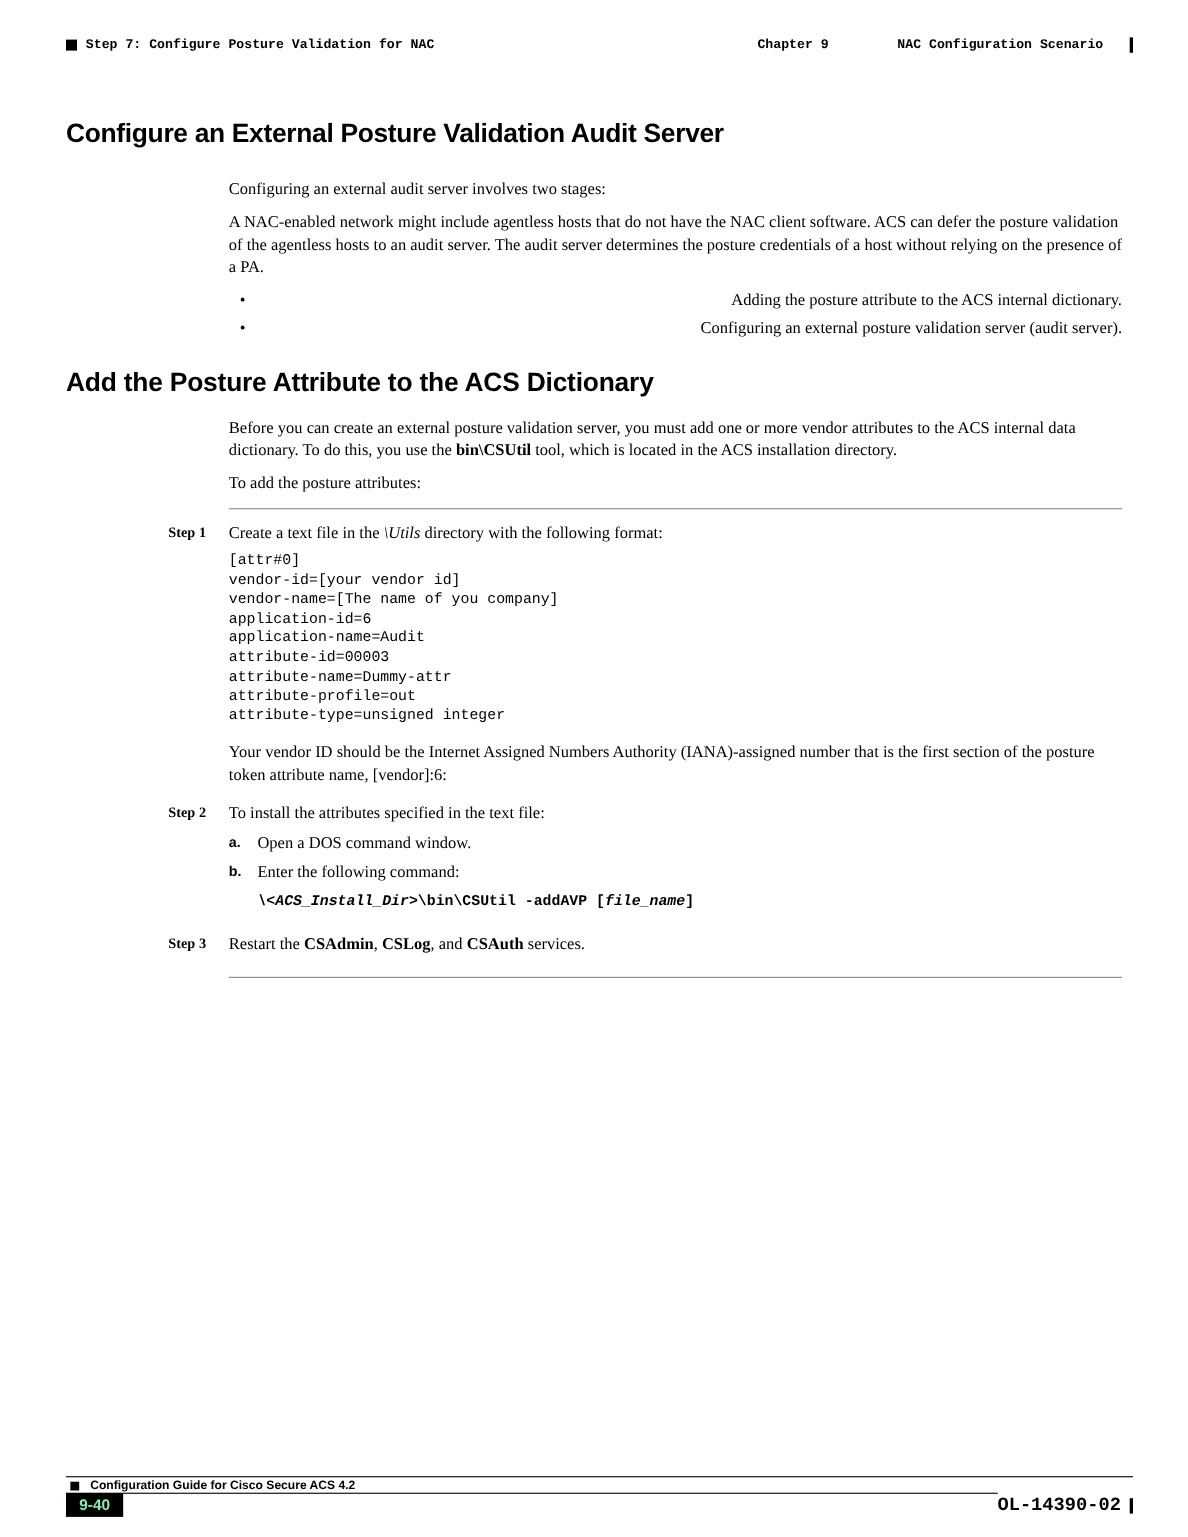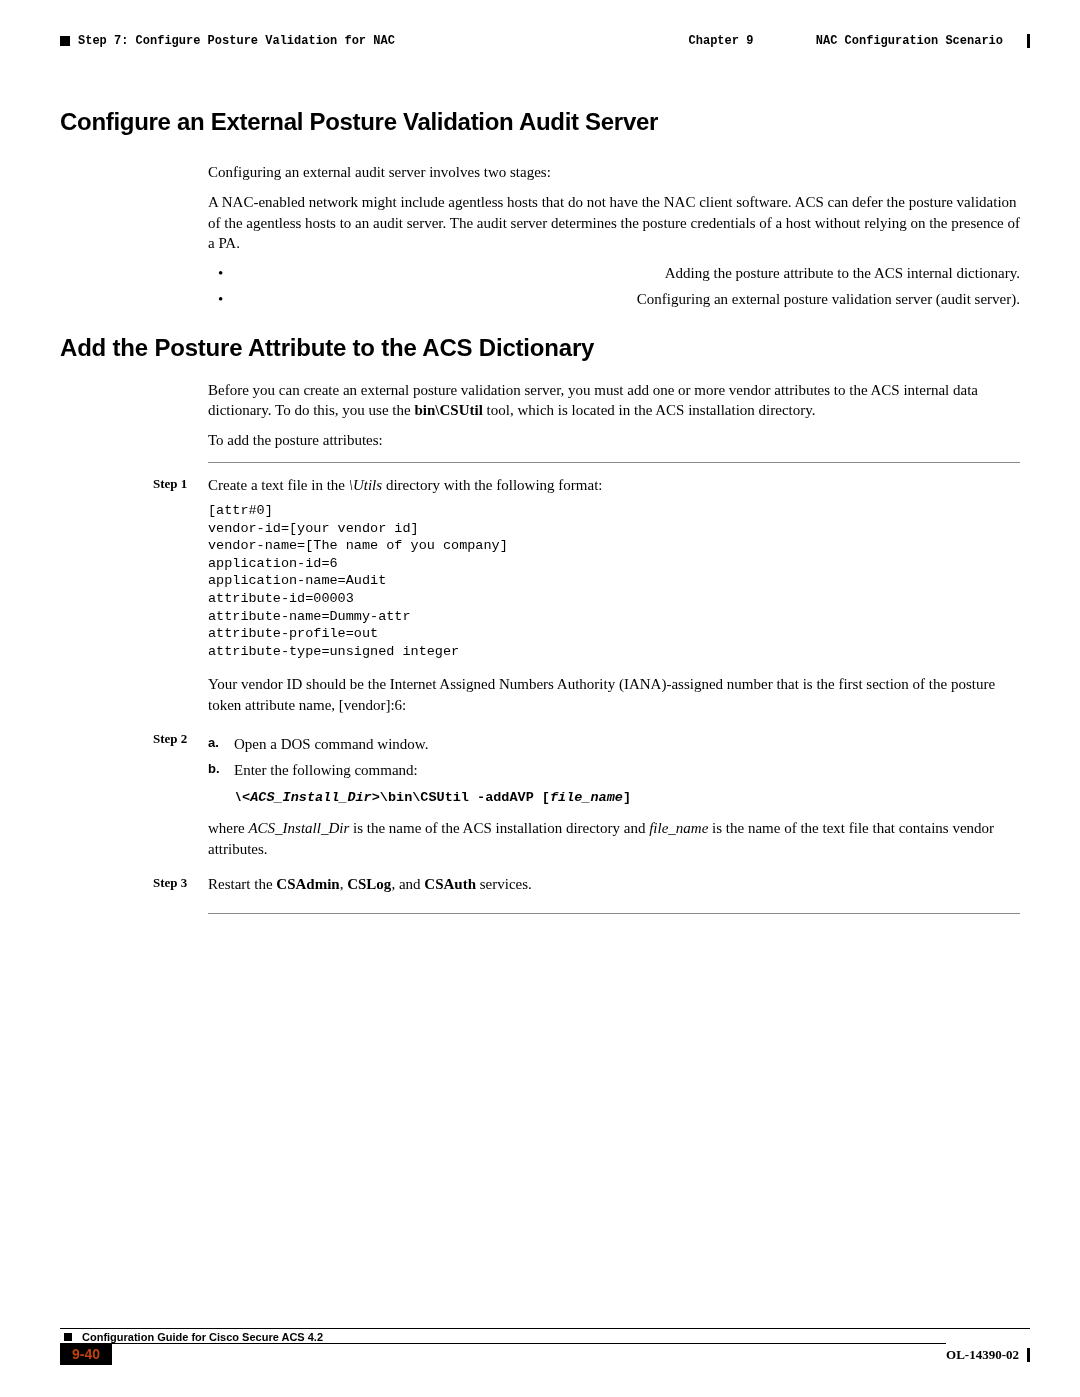--- a/index.html
+++ b/index.html
@@ -152,21 +152,21 @@
     margin: 8px 0 10px 26px;
   }
   .cmd-line .ital {
     font-style: italic;
   }
   .where-text {
     margin-left: 26px;
   }
   .footer {
     position: absolute;
-    bottom: 32px;
+    bottom: 18px;
     left: 60px;
     right: 50px;
   }
   .footer-rule-top {
     border-top: 1px solid #000;
     margin-bottom: 0;
   }
   .footer-title-row {
     display: flex;
     align-items: center;
@@ -185,42 +185,42 @@
     font-size: 11px;
   }
   .footer-bottom-row {
     display: flex;
     justify-content: space-between;
     align-items: stretch;
     margin-top: 0;
   }
   .page-badge {
     background: #000;
-    color: #c2410c;
+    color: #86efac;
     font-family: Arial, Helvetica, sans-serif;
     font-weight: bold;
     font-size: 14px;
     padding: 3px 12px 3px 12px;
     display: inline-block;
   }
   .footer-bottom-mid {
     flex: 1;
     border-top: 1px solid #000;
     margin: 0 0 0 0;
   }
   .doc-num-wrap {
     display: flex;
     align-items: center;
     gap: 8px;
     padding-top: 2px;
   }
   .doc-num {
-    font-family: Liberation Serif, serif;
-    font-weight: bold;
-    font-size: 13px;
+    font-family: Liberation Mono, monospace;
+    font-weight: bold;
+    font-size: 17px;
   }
   .doc-num-bar {
     width: 3px;
     height: 14px;
     background: #000;
     display: inline-block;
   }
 </style>
 </head>
 <body>
@@ -278,36 +278,34 @@
 attribute-name=Dummy-attr
 attribute-profile=out
 attribute-type=unsigned integer</pre>
         <p>Your vendor ID should be the Internet Assigned Numbers Authority (IANA)-assigned number that is the first section of the posture token attribute name, [vendor]:6:</p>
       </div>
     </div>
 
     <div class="step-row">
       <div class="step-label">Step 2</div>
       <div class="step-content">
+        <p>To install the attributes specified in the text file:</p>
         <div class="sub-list">
           <div class="sub-item">
             <div class="sub-marker">a.</div>
             <div class="sub-text">Open a DOS command window.</div>
           </div>
           <div class="sub-item">
             <div class="sub-marker">b.</div>
             <div class="sub-text">Enter the following command:</div>
           </div>
         </div>
         <div class="cmd-line">
           <span class="ital">\&lt;ACS_Install_Dir&gt;</span><span>\bin\CSUtil -addAVP [</span><span class="ital">file_name</span><span>]</span>
         </div>
-        <p class="where-text">
-          <span>where </span><i>ACS_Install_Dir</i><span> is the name of the ACS installation directory and </span><i>file_name</i><span> is the name of the text file that contains vendor attributes.</span>
-        </p>
       </div>
     </div>
 
     <div class="step-row">
       <div class="step-label">Step 3</div>
       <div class="step-content">
         <p>
           <span>Restart the </span><b>CSAdmin</b><span>, </span><b>CSLog</b><span>, and </span><b>CSAuth</b><span> services.</span>
         </p>
       </div>

